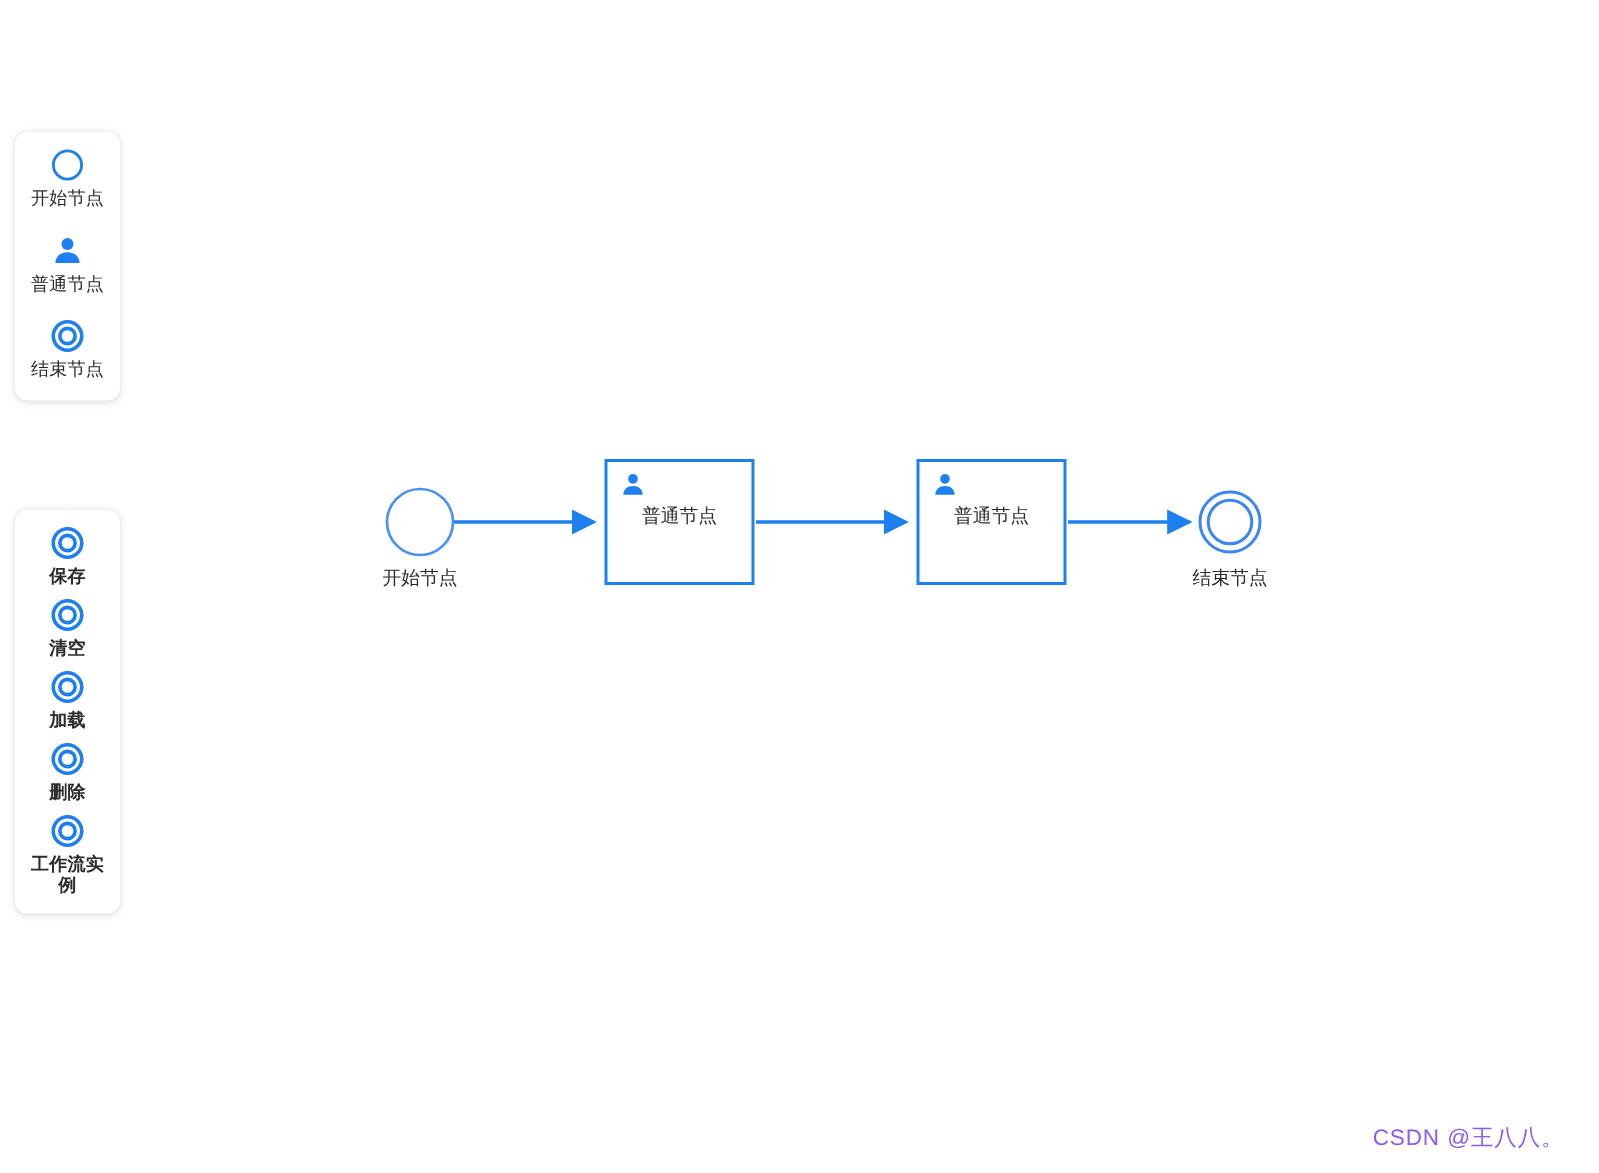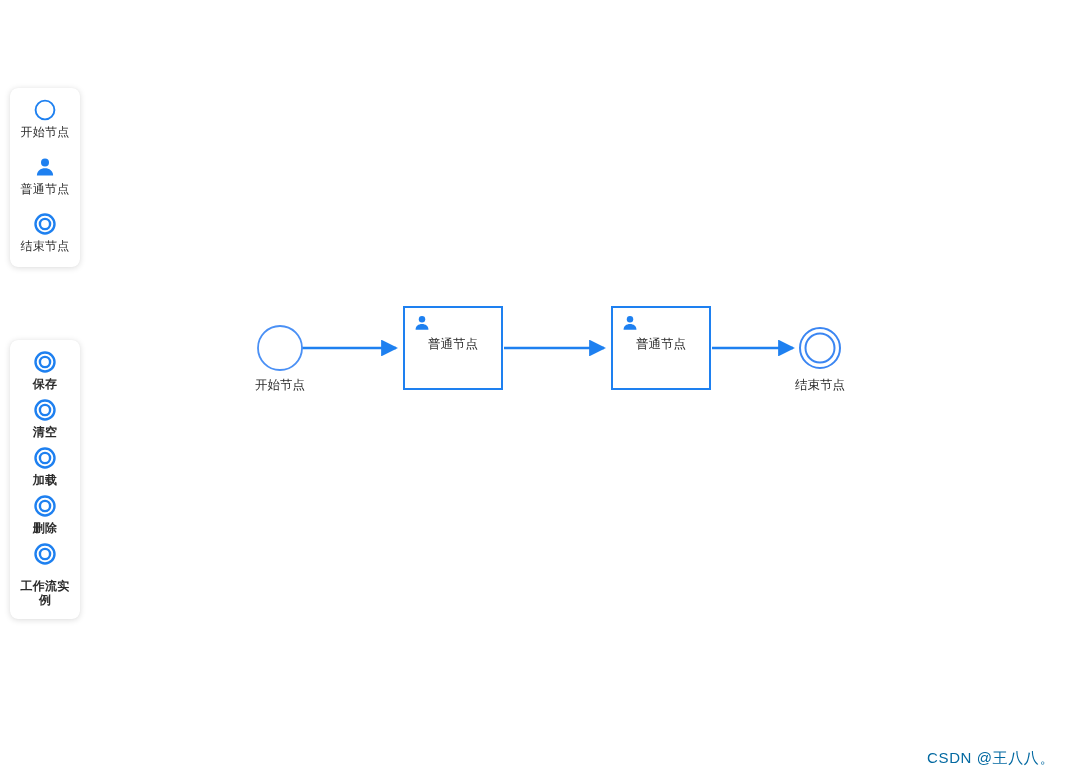--- a/index.html
+++ b/index.html
@@ -39,21 +39,21 @@
     align-items: center;
     justify-content: flex-start;
     cursor: pointer;
     user-select: none;
     padding: 0 2px;
     margin-bottom: 10px;
   }
   #panel-nodes .palette-item { margin-bottom: 16px; }
   #panel-nodes .palette-item:last-child { margin-bottom: 4px; }
   #panel-actions .palette-item { margin-bottom: 7px; font-weight: bold; }
-  #panel-actions .palette-item:last-child { margin-bottom: 2px; gap: 10px; }
+  #panel-actions .palette-item:last-child { margin-bottom: 2px; }
 
   .palette-icon {
     width: 24px;
     height: 24px;
     display: block;
     margin-bottom: 3px;
   }
 
   .palette-label {
     font-size: 12px;
@@ -107,24 +107,24 @@
     top: 28px;
     text-align: center;
     font-size: 12.5px;
     color: #2b2b2b;
     user-select: none;
   }
 
   
   #watermark {
     position: absolute;
-    right: 11px;
+    right: 23px;
     bottom: 14px;
     font-size: 15px;
-    color: #0369a1;
+    color: #8b5cf6;
     letter-spacing: 0.6px;
     user-select: none;
     white-space: nowrap;
   }
 </style>
 </head>
 <body>
 
 <div id="app">
 

